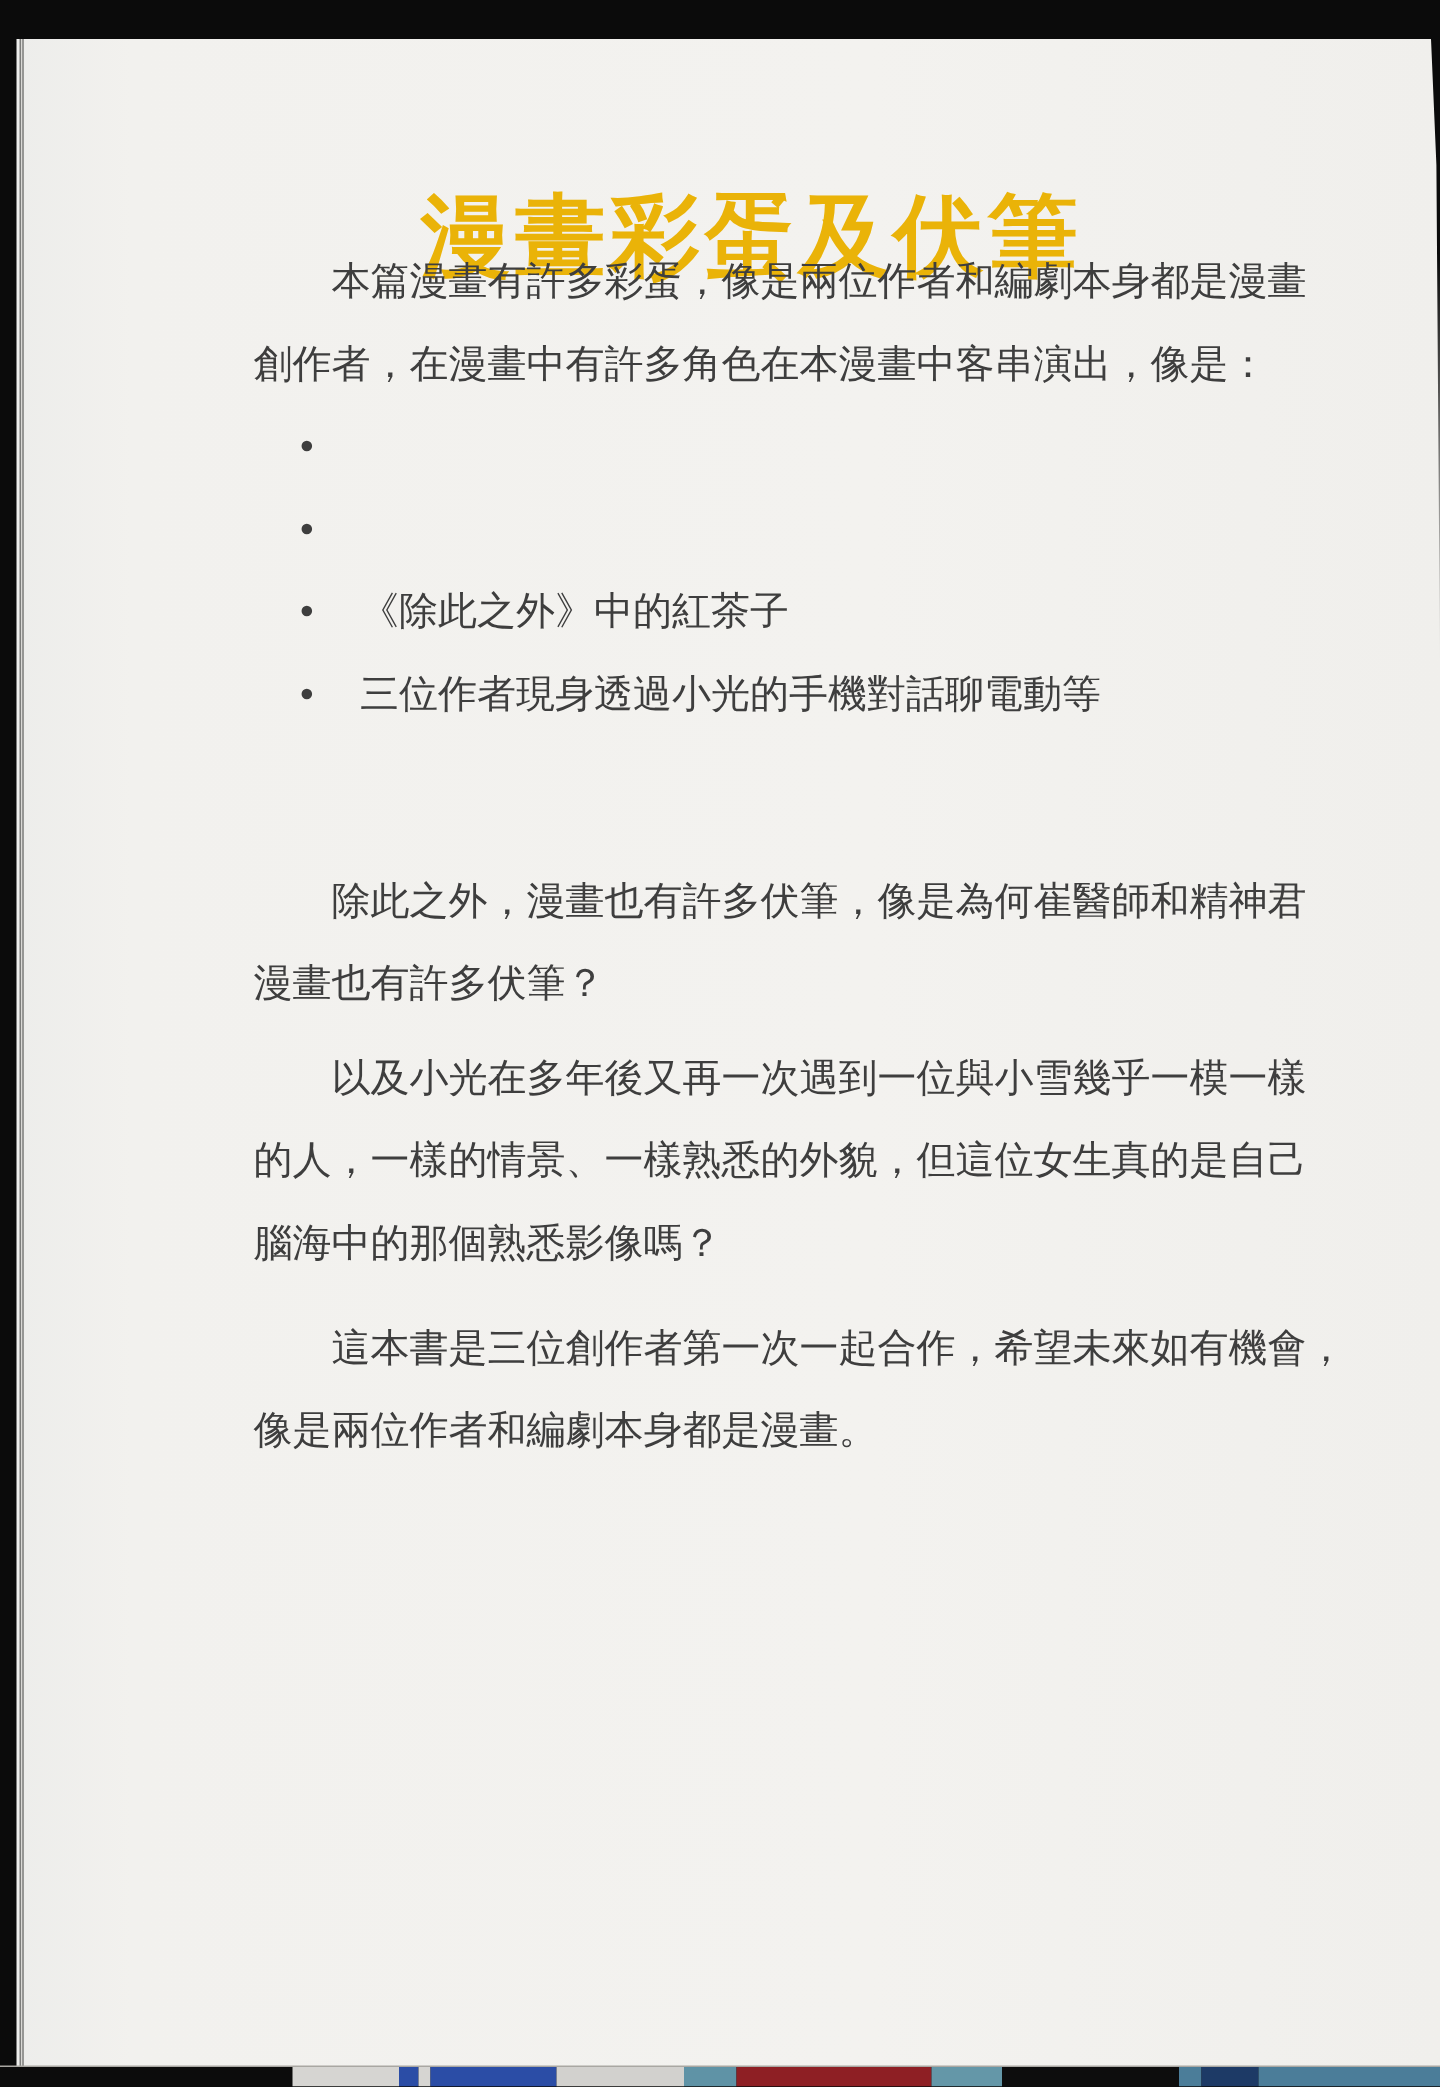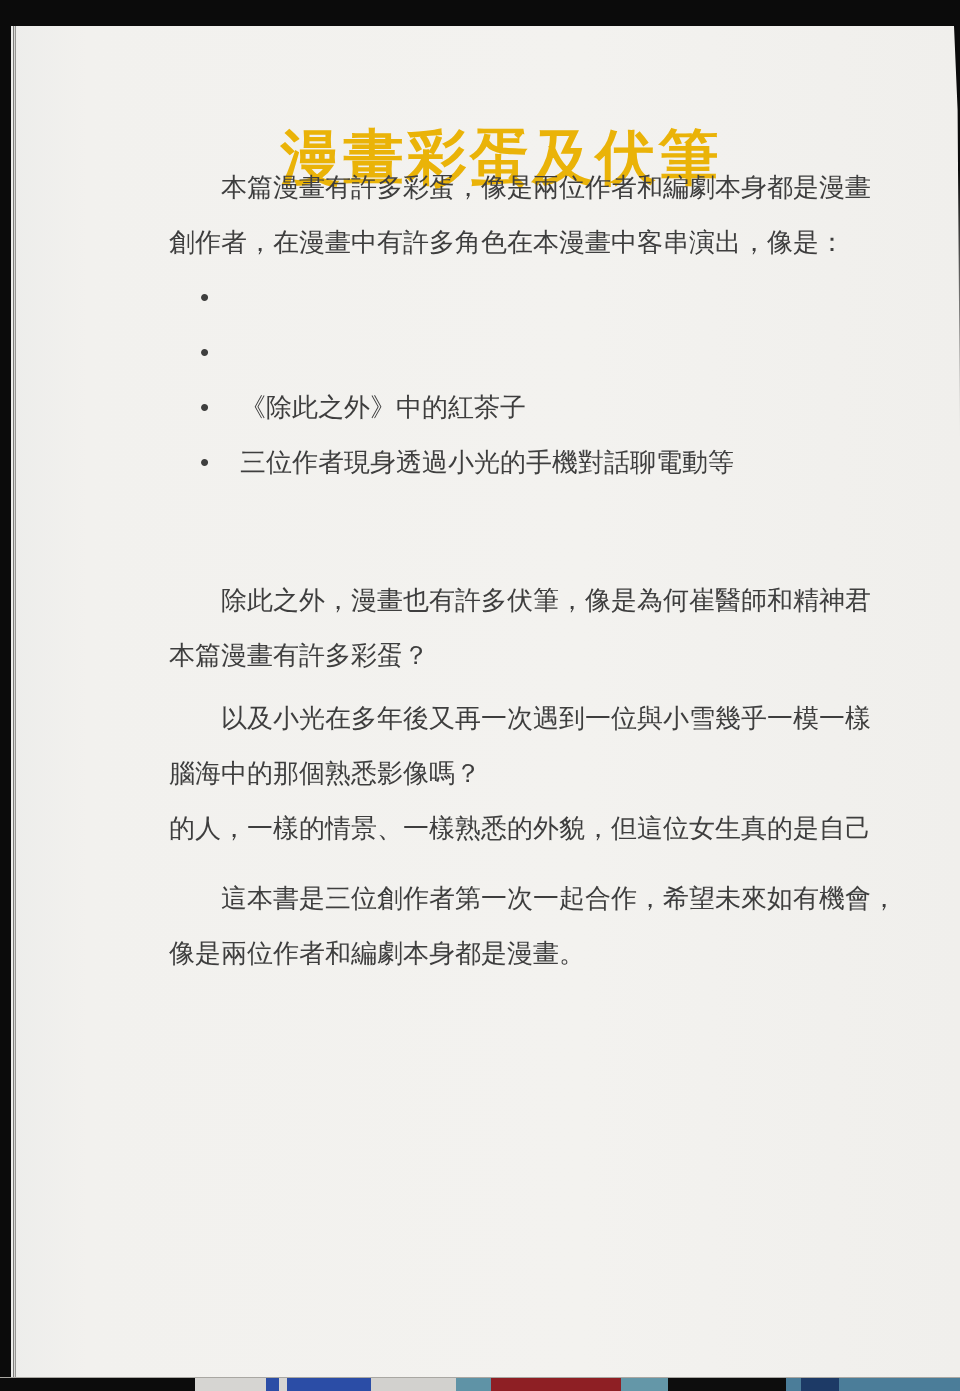--- a/index.html
+++ b/index.html
@@ -74,27 +74,27 @@
 
   <ul class="bullets">
     <li><span class="dot">•</span></li>
     <li><span class="dot">•</span></li>
     <li><span class="dot">•</span><span>《除此之外》中的紅茶子</span></li>
     <li><span class="dot">•</span><span>三位作者現身透過小光的手機對話聊電動等</span></li>
   </ul>
 
   <div class="para p2">
     <div class="line indent">除此之外，漫畫也有許多伏筆，像是為何崔醫師和精神君</div>
-    <div class="line">本篇漫畫有許多彩蛋？</div>
+    <div class="line">漫畫也有許多伏筆？</div>
   </div>
 
   <div class="para p3">
     <div class="line indent">以及小光在多年後又再一次遇到一位與小雪幾乎一模一樣</div>
+    <div class="line">的人，一樣的情景、一樣熟悉的外貌，但這位女生真的是自己</div>
     <div class="line">腦海中的那個熟悉影像嗎？</div>
-    <div class="line">的人，一樣的情景、一樣熟悉的外貌，但這位女生真的是自己</div>
   </div>
 
   <div class="para p4">
     <div class="line indent">這本書是三位創作者第一次一起合作，希望未來如有機會，</div>
     <div class="line">像是兩位作者和編劇本身都是漫畫。</div>
   </div>
 
 </div>
 
 <div class="stack-strip">

